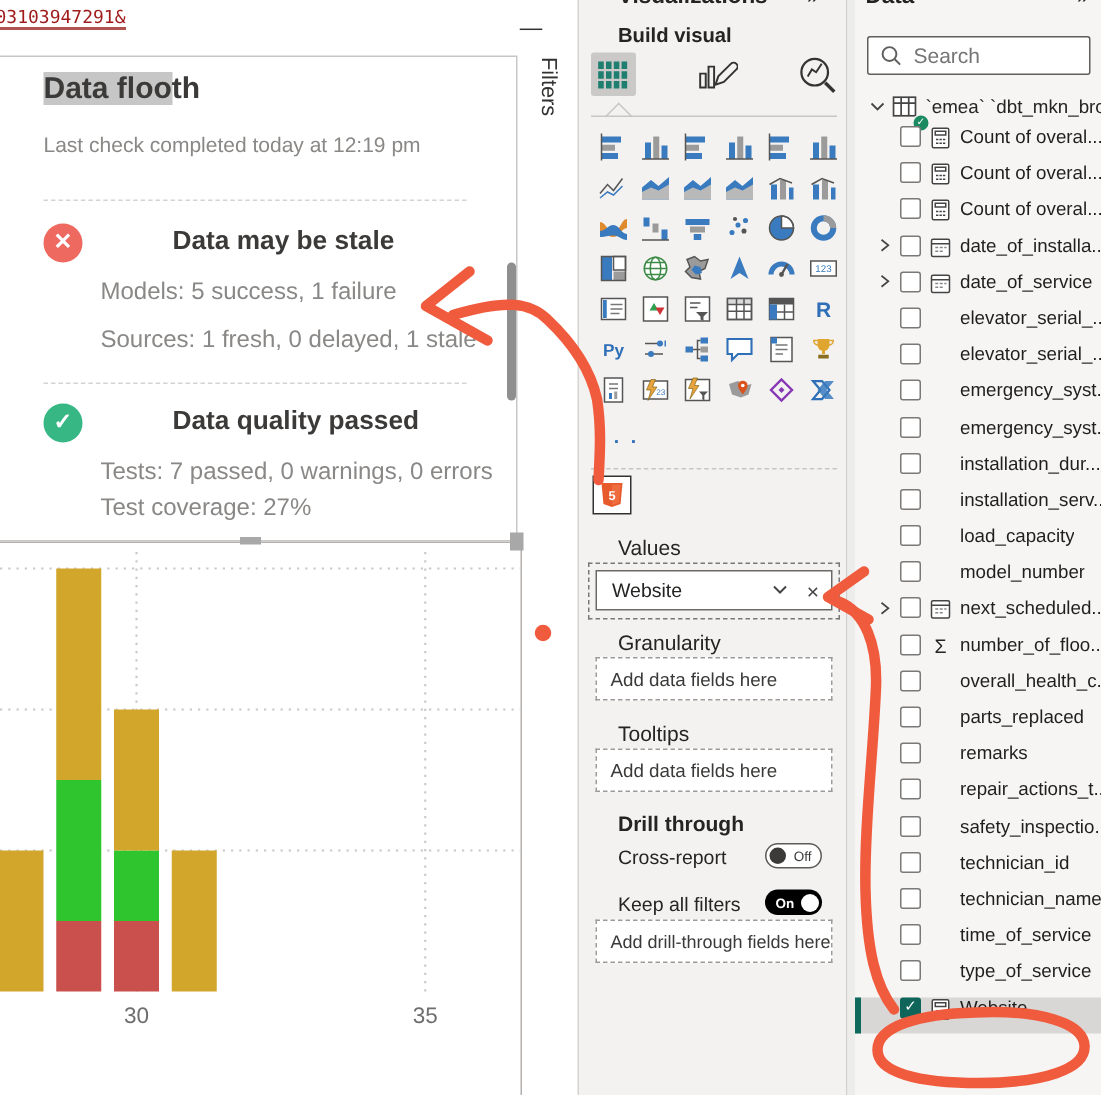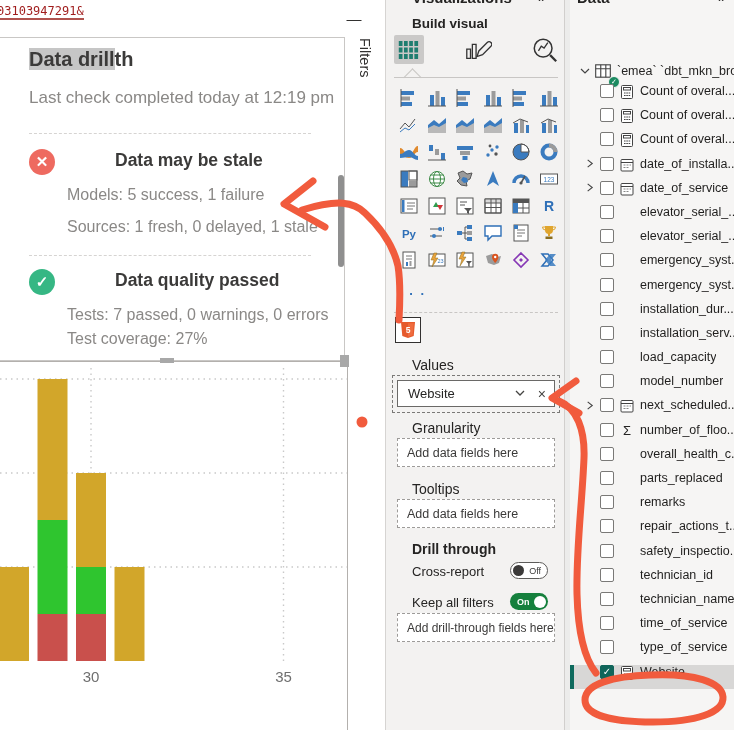--- a/index.html
+++ b/index.html
@@ -9,21 +9,21 @@
 
   
   #code-snippet{left:-3px;top:4px;font-family:"DejaVu Sans Mono",monospace;font-size:12px;
     color:#9f1b1b;border-bottom:2px solid #b0524e;padding-bottom:0px;letter-spacing:0;}
 
   
   #health-card{left:-12px;top:37px;width:357px;height:324px;background:#fff;
     border:1px solid #c9c7c5;box-sizing:border-box;}
   #health-card .ttl{position:absolute;left:40px;top:10px;font-size:20px;font-weight:700;color:#3b3a39;}
   #health-card .ttl .sel{background:#c6c6c6;}
-  #health-card .sub{position:absolute;left:40px;top:50px;font-size:17px;color:#8a8886;}
+  #health-card .sub{position:absolute;left:40px;top:50px;font-size:14px;color:#8a8886;}
   .card-div{position:absolute;left:40px;width:282px;border-top:1.5px dashed #d6d4d2;}
   .hc-sec{position:absolute;left:40px;width:290px;}
   .hc-ic{position:absolute;left:0;top:1px;width:26px;height:26px;border-radius:50%;
     color:#fff;font-size:15px;font-weight:700;text-align:center;line-height:26px;}
   .hc-t{position:absolute;left:38px;top:2px;font-size:17.5px;font-weight:700;color:#3b3a39;margin-left:48px;}
   .hc-l{position:absolute;left:38px;font-size:16px;color:#8a8886;white-space:nowrap;}
   #card-scroll{left:338px;top:175px;width:6px;height:92px;background:#8f8f8f;border-radius:3px;}
 
   
   #chart-visual{left:0;top:361px;width:348px;height:369px;border-top:1px solid #b3b0ad;
@@ -64,21 +64,21 @@
   #values-well .fname{margin-left:10px;font-size:13px;color:#252423;flex:1;}
   #values-well .xx{font-size:14px;color:#454442;margin:0 8px 0 4px;}
   .empty-well{position:absolute;left:11px;width:158px;height:29px;background:#fff;border:1px dashed #9d9b99;
     box-sizing:border-box;display:flex;align-items:center;color:#3b3a39;font-size:12.5px;}
   .empty-well span{margin-left:9px;white-space:nowrap;}
   .toggle-row-label{position:absolute;left:26px;font-size:13px;color:#252423;}
   .tog{position:absolute;left:124px;width:38px;height:17px;border-radius:9px;box-sizing:border-box;font-size:9px;}
   .tog.off{background:#fff;border:1px solid #5c5b59;color:#3b3a39;}
   .tog.off .dot{position:absolute;left:2px;top:2px;width:11px;height:11px;border-radius:50%;background:#3b3a39;}
   .tog.off .lb{position:absolute;right:6px;top:3px;}
-  .tog.on{background:#15803d;color:#fff;}
+  .tog.on{background:#000000;color:#fff;}
   .tog.on .dot{position:absolute;right:2px;top:2.5px;width:12px;height:12px;border-radius:50%;background:#fff;}
   .tog.on .lb{position:absolute;left:7px;top:4px;font-weight:700;}
 
   
   #pane-gap{left:565px;top:0;width:5px;height:730px;background:#ececeb;}
   #data-pane{left:570px;top:0;width:164px;height:730px;background:#f6f5f4;box-sizing:border-box;}
   #search-box{left:8px;top:24px;width:149px;height:26px;background:#fff;border:1px solid #605e5c;
     border-radius:2px;box-sizing:border-box;display:flex;align-items:center;}
   #search-box input{border:none;outline:none;background:transparent;width:110px;font-size:14px;
     font-family:"Liberation Sans",sans-serif;color:#252423;}
@@ -103,21 +103,21 @@
   #annos path,#annos circle{stroke-linecap:round;stroke-linejoin:round;}
 </style>
 </head>
 <body>
 
 <div id="root">
 
   <div class="abs" id="code-snippet">03103947291&amp;</div>
 
   <div class="abs" id="health-card">
-    <div class="ttl"><span class="sel">Data drill</span><span>th</span></div>
+    <div class="ttl"><span class="sel">Data floo</span><span>th</span></div>
     <div class="sub">Last check completed today at 12:19 pm</div>
     <div class="card-div" style="top:95px"></div>
     <div class="card-div" style="top:217px"></div>
     <div id="card-sections">
         <div class="hc-sec" style="top: 110px;">
           <span class="hc-ic" style="background:#ee6a60">✕</span>
       <span class="hc-t">Data may be stale</span>
       <span class="hc-l" style="top:38px">Models: 5 success, 1 failure</span>
       <span class="hc-l" style="top:70px">Sources: 1 fresh, 0 delayed, 1 stale</span>
         </div>
@@ -531,20 +531,29 @@
 
   <div class="abs" id="pane-gap"></div>
 
   <div class="abs" id="data-pane">
     <div class="pane-title-clip" style="left:7px;width:60px">
       <div class="t">Data</div>
     </div>
     <div class="pane-title-clip" style="left:148px;width:16px">
       <div class="c">»</div>
     </div>
+    <div class="abs" id="search-box">
+      <span style="margin:0 5px 0 7px;display:flex">
+        <svg width="16" height="16" viewBox="0 0 16 16">
+            <circle cx="7" cy="7" r="4.6" fill="none" stroke="#605e5c" stroke-width="1.3"></circle>
+            <path d="M10.5 10.5l3.6 3.6" stroke="#605e5c" stroke-width="1.3"></path>
+          </svg>
+      </span>
+      <input placeholder="Search" style="">
+    </div>
     <div class="abs" id="root-row">
       <span class="chev-slot" style="margin-left:8px">
         <svg width="12" height="12" viewBox="0 0 12 12">
             <path d="M2 4l4 4 4-4" fill="none" stroke="#444" stroke-width="1.2"></path>
           </svg>
       </span>
       <span style="position:relative;width:20px;height:18px;margin-left:2px">
         <svg width="18" height="18" viewBox="0 0 16 16">
             <rect x="1.5" y="2.5" width="13" height="11" fill="#fff" stroke="#444"></rect>
             <path d="M1.5 6h13M6 2.5v11M10.5 2.5v11" stroke="#444" fill="none"></path>

